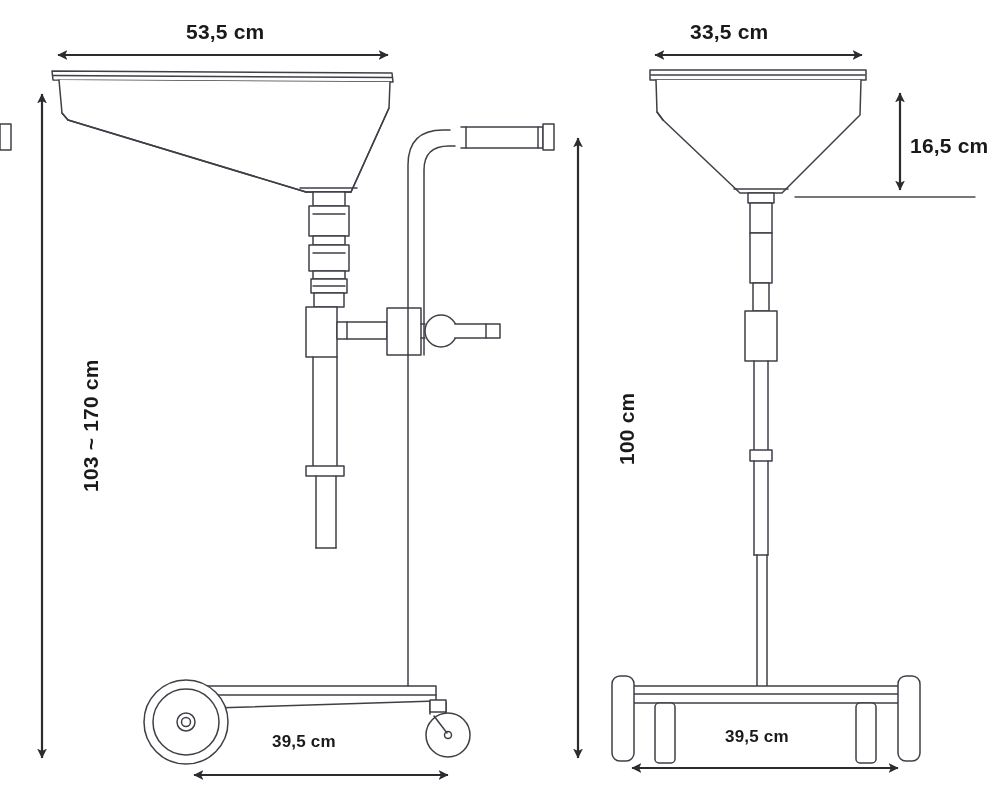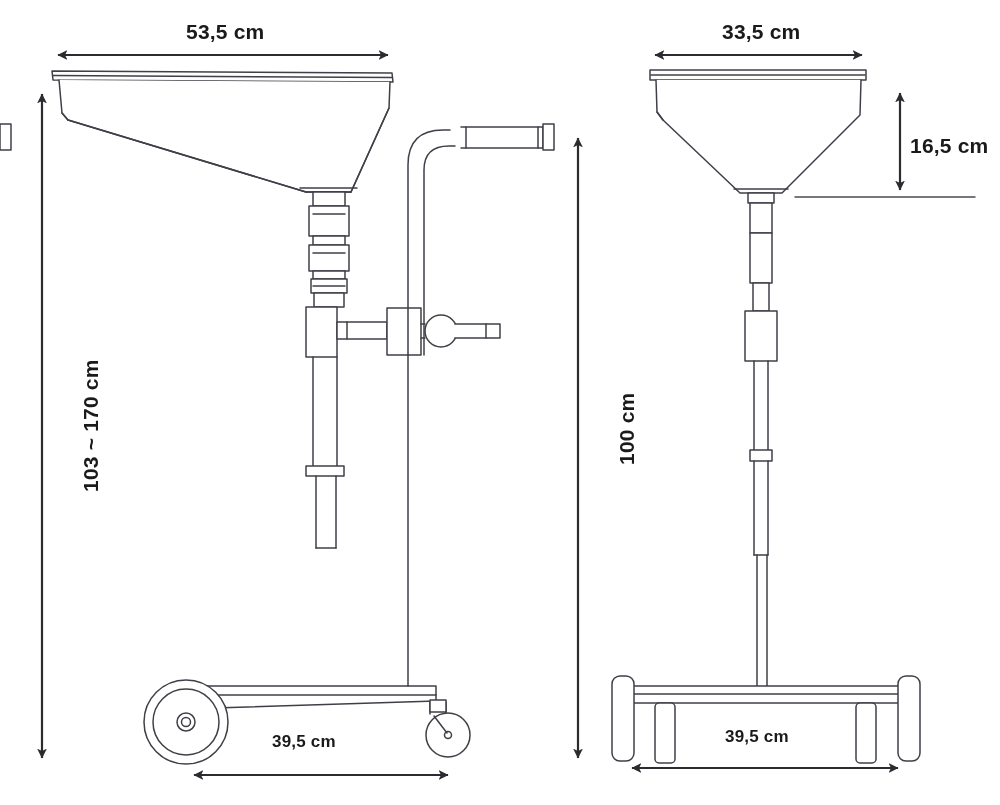--- a/index.html
+++ b/index.html
@@ -183,21 +183,21 @@
       <line x1="42" y1="94" x2="42" y2="758" marker-start="url(#arrTail)" marker-end="url(#arrHead)"></line>
       <line x1="578" y1="138" x2="578" y2="758" marker-start="url(#arrTail)" marker-end="url(#arrHead)"></line>
       <line x1="900" y1="93" x2="900" y2="190" marker-start="url(#arrTail)" marker-end="url(#arrHead)"></line>
       <line x1="194" y1="775" x2="448" y2="775" marker-start="url(#arrTail)" marker-end="url(#arrHead)"></line>
       <line x1="632" y1="768" x2="898" y2="768" marker-start="url(#arrTail)" marker-end="url(#arrHead)"></line>
     </g>
   </svg>
 
   <div class="dim-label sz-top" style="left:186px; top:20px;">53,5 cm</div>
 
-  <div class="dim-label sz-top" style="left:722px; top:20px;">33,5 cm</div>
+  <div class="dim-label sz-top" style="left:690px; top:20px;">33,5 cm</div>
 
   <div class="dim-label vert sz-side" style="left:79px; top:492px; transform:rotate(-90deg);">103 ~ 170 cm</div>
 
   <div class="dim-label vert sz-side" style="left:615px; top:465px; transform:rotate(-90deg);">100 cm</div>
 
   <div class="dim-label sz-side" style="left:910px; top:134px;">16,5 cm</div>
 
   <div class="dim-label sz-bot" style="left:272px; top:732px;">39,5 cm</div>
 
   <div class="dim-label sz-bot" style="left:725px; top:727px;">39,5 cm</div>

